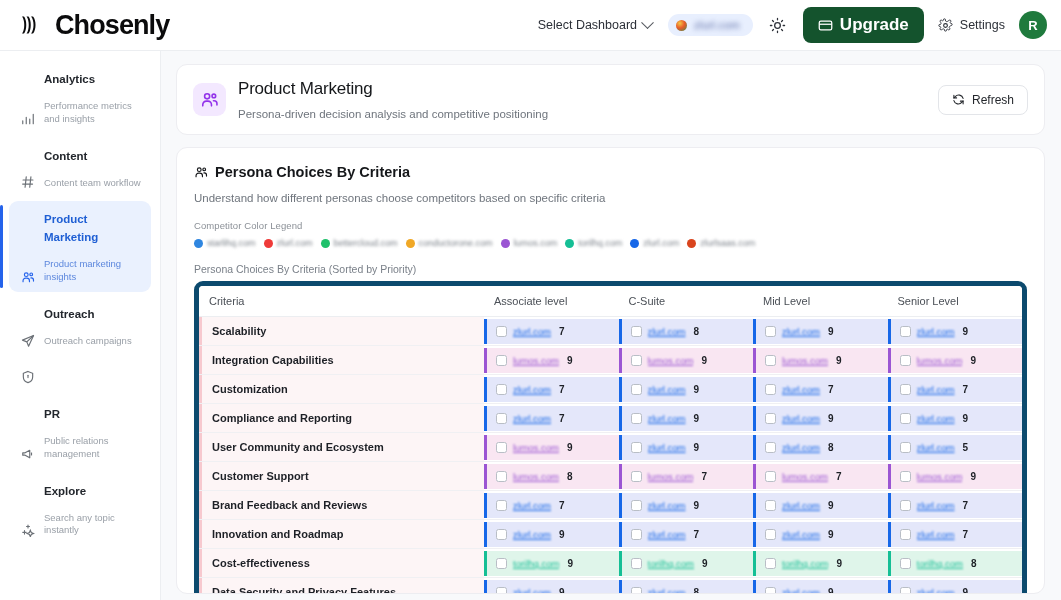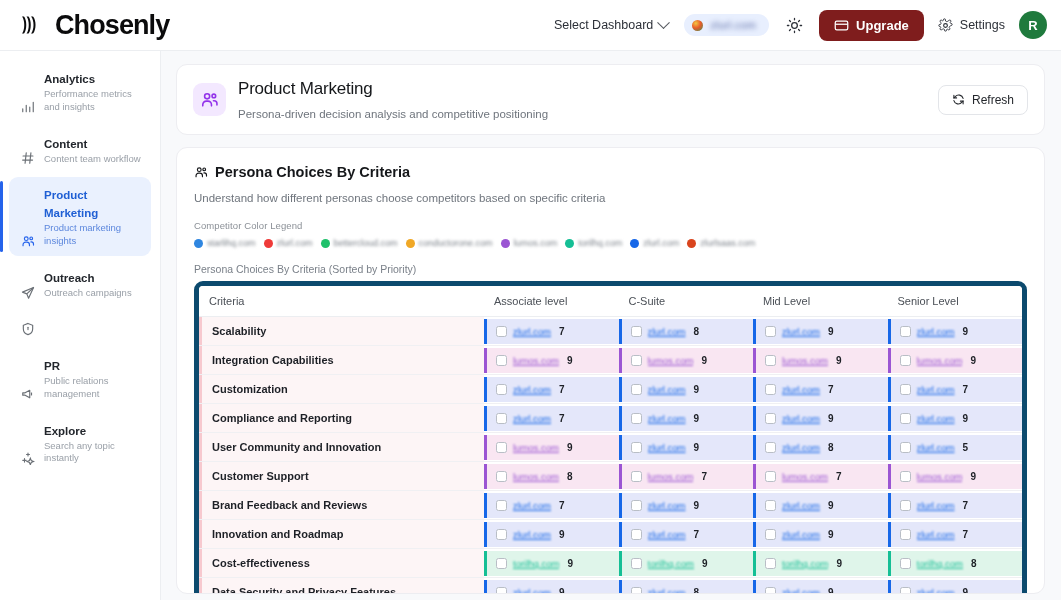--- a/index.html
+++ b/index.html
@@ -43,22 +43,22 @@
     width:11px;height:11px;border-radius:50%;
     background: radial-gradient(circle at 35% 30%, #f2c744 0%, #e95c2c 45%, #3f8f4a 100%);
   }
   .site-name {
     font-size:11px; color:#5d6ea8; letter-spacing:.2px;
     filter: blur(2.4px); user-select:none;
   }
   .sun-btn { width:22px;height:22px;display:flex;align-items:center;justify-content:center;cursor:pointer;}
   .upgrade-btn {
     display:flex;align-items:center;gap:7px;
-    background:#7f1d1d;color:#fff;border-radius:8px;
-    font-size:13px;font-weight:700;
+    background:#14532d;color:#fff;border-radius:8px;
+    font-size:17px;font-weight:700;
     padding:8px 15px; cursor:pointer; border:none;
     font-family:inherit;
   }
   .settings-btn {
     display:flex;align-items:center;gap:7px;
     font-size:12.5px;color:#2c3038;font-weight:400;cursor:pointer;
   }
   .avatar {
     width:28px;height:28px;border-radius:50%;
     background:#1f7a3d;color:#fff;font-size:13px;font-weight:700;
@@ -81,21 +81,21 @@
     position:relative;
   }
   .nav-item.active { background:#eaf1fe; }
   .nav-item.active::before {
     content:""; position:absolute; left:-9px; top:4px; bottom:4px;
     width:3px; border-radius:2px; background:#2563eb;
   }
   .nav-ico { width:14px;height:14px;flex:0 0 14px;margin-top:2px;color:#6b7076; }
   .nav-item.active .nav-ico { color:#2563eb; }
   .nav-title { font-size:11.5px; font-weight:700; color:#22262c; line-height:1.25; }
-  .nav-sub { font-size:9.5px; color:#9aa0a8; line-height:1.35; margin-top:1px; }
+  .nav-sub { font-size:9.5px; color:#9aa0a8; line-height:1.35; margin-top:13px; }
   .nav-item.active .nav-title { color:#1f5fd4; }
   .nav-item.active .nav-sub { color:#5c87dd; }
 
   .main {
     flex:1; background:#f8f9fb;
     padding:13px 16px 0 15px;
     overflow:hidden;
   }
   .card {
     background:#fff; border:1px solid #ededf1; border-radius:11px;
@@ -503,21 +503,21 @@
                 <td>
                   <div class="choice" style="background:#e4e7fa;border-left-color:#1667e8">
                     <span class="cbox"></span>
                     <span class="dom" style="color:#1667e8">zlurl.com</span>
                     <span class="score">9</span>
                   </div>
                 </td>
               </tr>
               <tr>
                 <td>
-                  <div class="crit-cell">User Community and Innovation</div>
+                  <div class="crit-cell">User Community and Ecosystem</div>
                 </td>
                 <td>
                   <div class="choice" style="background:#f9e6f2;border-left-color:#9b55d3">
                     <span class="cbox"></span>
                     <span class="dom" style="color:#9b55d3">lumos.com</span>
                     <span class="score">9</span>
                   </div>
                 </td>
                 <td>
                   <div class="choice" style="background:#e4e7fa;border-left-color:#1667e8">

